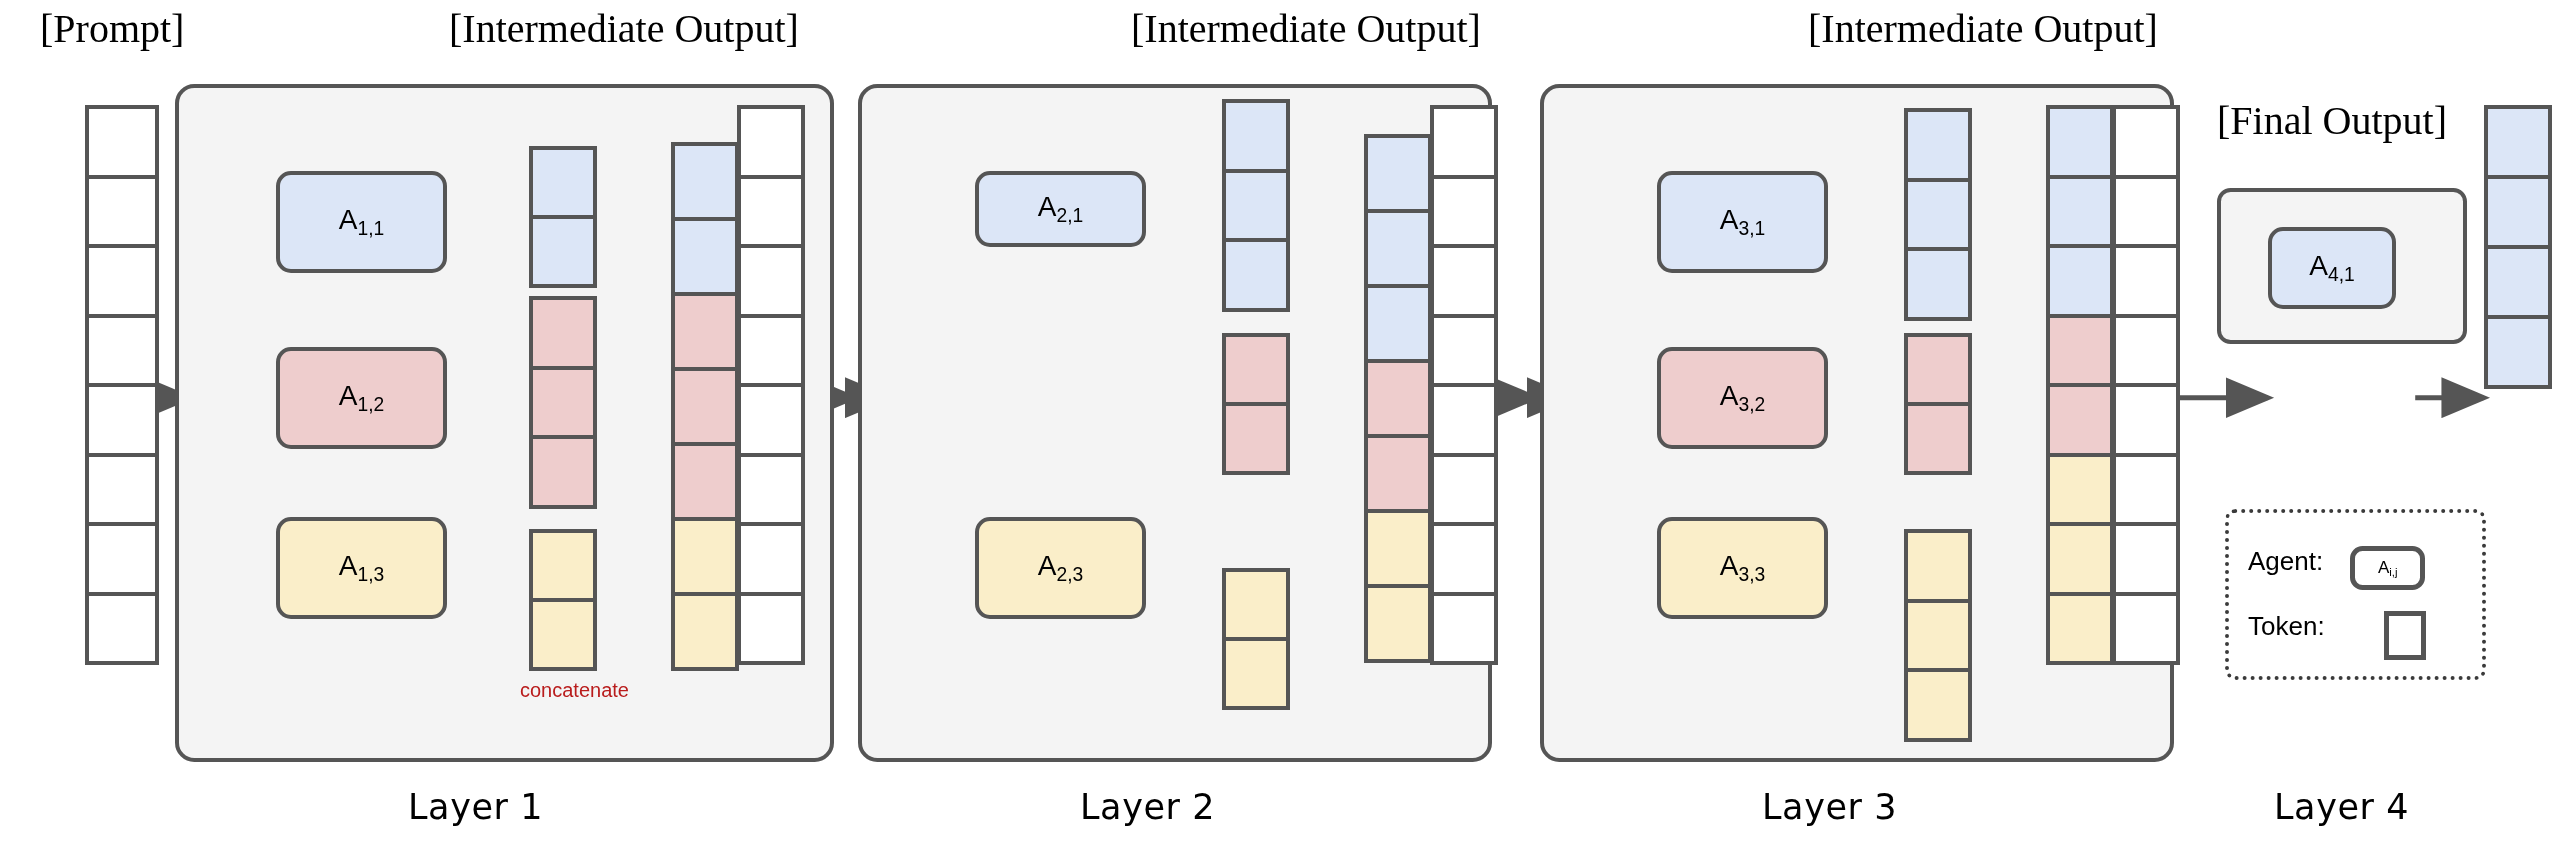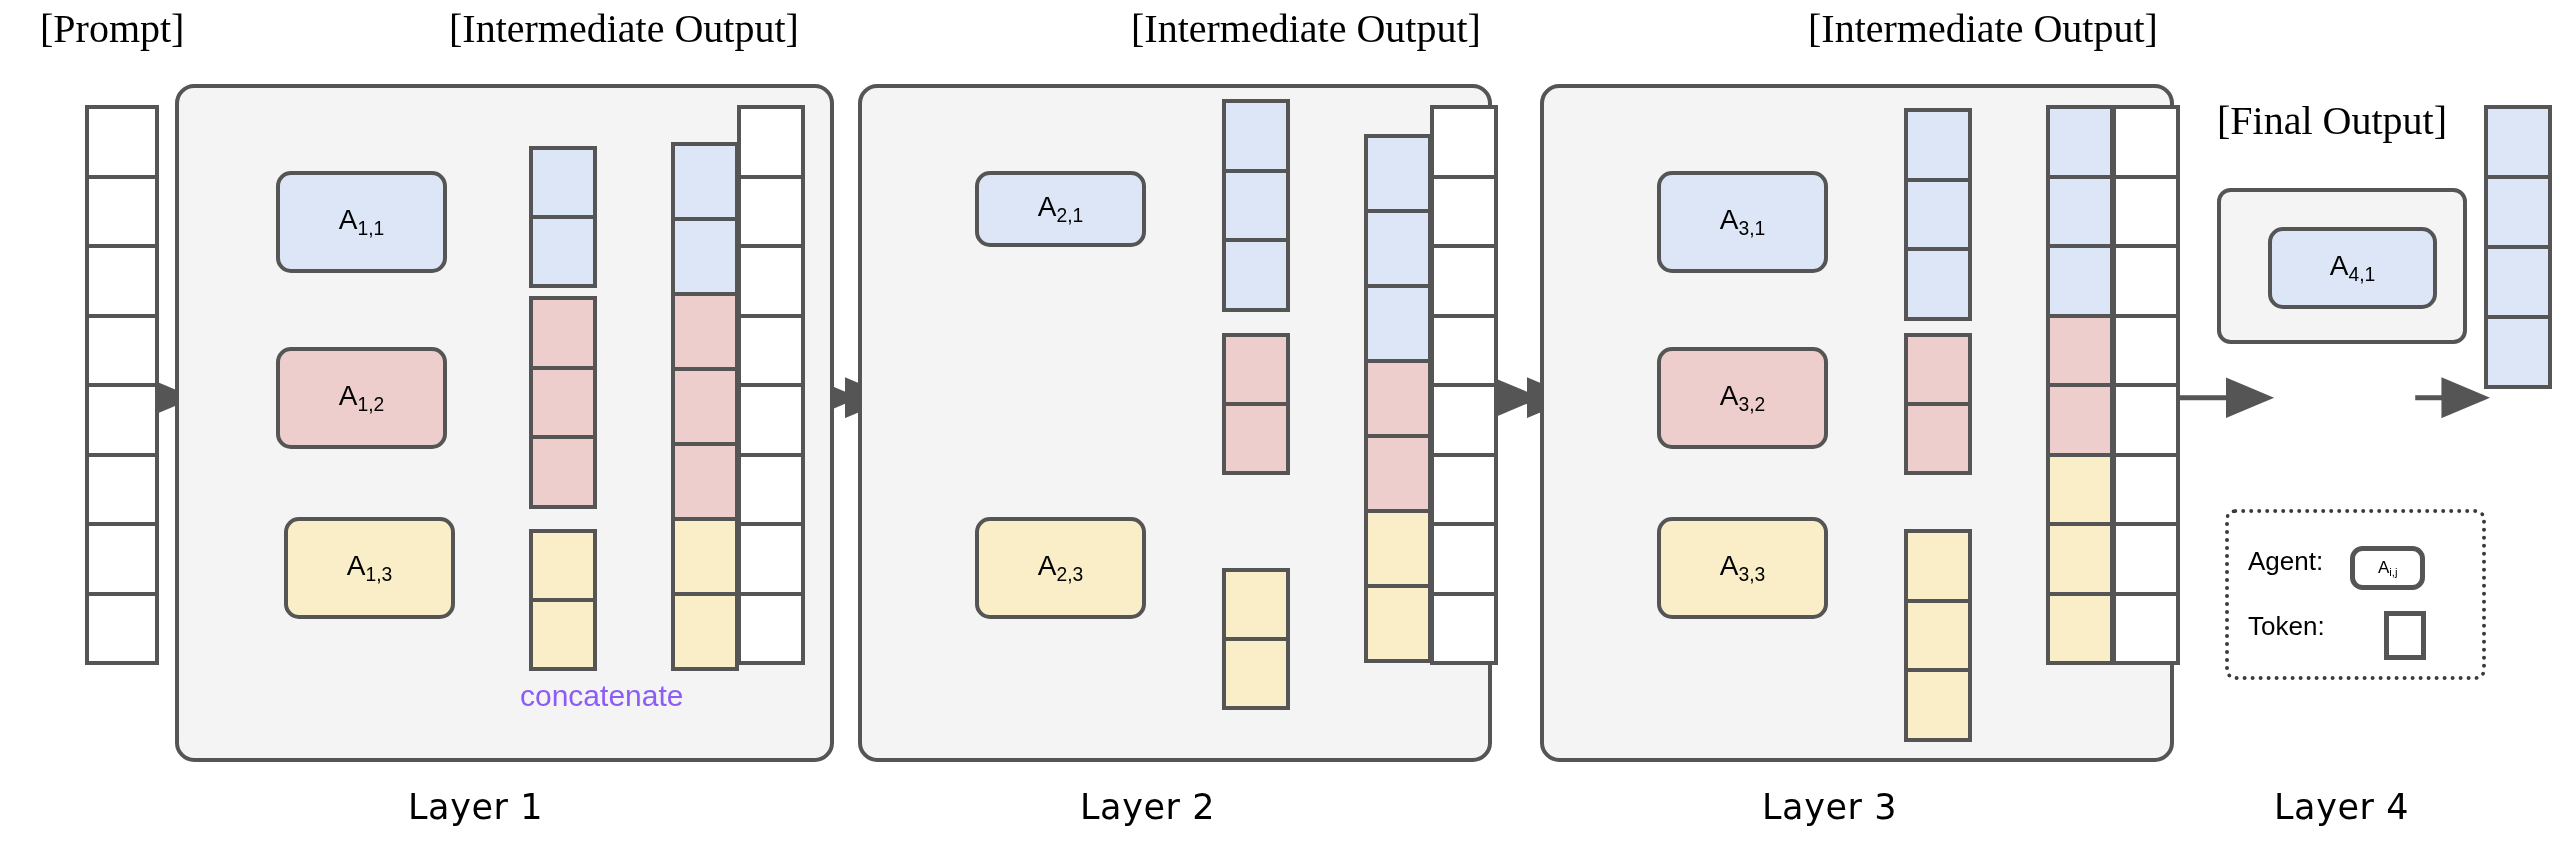--- a/index.html
+++ b/index.html
@@ -5,21 +5,21 @@
   html,body{margin:0;padding:0;background:#ffffff;}
   body{width:2576px;height:842px;position:relative;overflow:hidden;
        font-family:"Liberation Sans", sans-serif;}
   #stage{position:absolute;left:0;top:0;width:2576px;height:842px;}
   svg.layer-svg{position:absolute;left:0;top:0;width:2576px;height:842px;overflow:visible;}
   .lbl-serif{position:absolute;font-family:"Liberation Serif", serif;
              font-size:40px;color:#000;white-space:nowrap;}
   .lbl-hand{position:absolute;font-family:"DejaVu Sans", sans-serif;
             font-size:35px;color:#000;white-space:nowrap;letter-spacing:0.6px;}
   .lbl-plain{position:absolute;font-family:"Liberation Sans", sans-serif;
-             font-size:30px;color:#8b5cf6;white-space:nowrap;}
+             font-size:20px;color:#b91c1c;white-space:nowrap;}
   .panel{position:absolute;background:#f4f4f4;border:4px solid #555555;
          border-radius:19.3px;box-sizing:border-box;}
   .agent{position:absolute;border:4px solid #555555;border-radius:15px;
          box-sizing:border-box;display:flex;align-items:center;justify-content:center;
          font-size:28px;color:#000;}
   .agent .sub{font-size:19.3px;vertical-align:-0.30em;letter-spacing:0px;}
   .tokcol{position:absolute;border:4px solid #555555;box-sizing:border-box;
           display:flex;flex-direction:column;}
   .tokcol .cell{flex:1 1 0;border-bottom:4px solid #555555;box-sizing:border-box;}
   .tokcol .cell:last-child{border-bottom:none;}
@@ -126,21 +126,21 @@
   <div class="agent" style="left:276px;top:171px;width:171px;height:102px;background:#dce6f7;">
     <span>
       <span>A</span><span class="sub">1,1</span>
     </span>
   </div>
   <div class="agent" style="left:276px;top:347px;width:171px;height:102px;background:#eecdcd;">
     <span>
       <span>A</span><span class="sub">1,2</span>
     </span>
   </div>
-  <div class="agent" style="left:284px;top:517px;width:171px;height:102px;background:#faeec9;">
+  <div class="agent" style="left:276px;top:517px;width:171px;height:102px;background:#faeec9;">
     <span>
       <span>A</span><span class="sub">1,3</span>
     </span>
   </div>
 
   <div class="tokcol" style="left:529px;top:146px;width:68px;height:142px;background:#dce6f7;">
     <div class="cell"></div>
     <div class="cell"></div>
   </div>
   <div class="tokcol" style="left:529px;top:296px;width:68px;height:213px;background:#eecdcd;">
@@ -269,21 +269,21 @@
     <div class="cell"></div>
     <div class="cell"></div>
     <div class="cell"></div>
     <div class="cell"></div>
     <div class="cell"></div>
     <div class="cell"></div>
     <div class="cell"></div>
   </div>
 
   <div class="panel" style="left:2217px;top:188px;width:250px;height:156px;border-radius:13.6px;"></div>
-  <div class="agent" style="left:2268px;top:227px;width:169px;height:82px;background:#dce6f7;">
+  <div class="agent" style="left:2268px;top:227px;width:128px;height:82px;background:#dce6f7;">
     <span>
       <span>A</span><span class="sub">4,1</span>
     </span>
   </div>
   <div class="tokcol" style="left:2484px;top:105px;width:68px;height:284px;background:#dce6f7;">
     <div class="cell"></div>
     <div class="cell"></div>
     <div class="cell"></div>
     <div class="cell"></div>
   </div>

